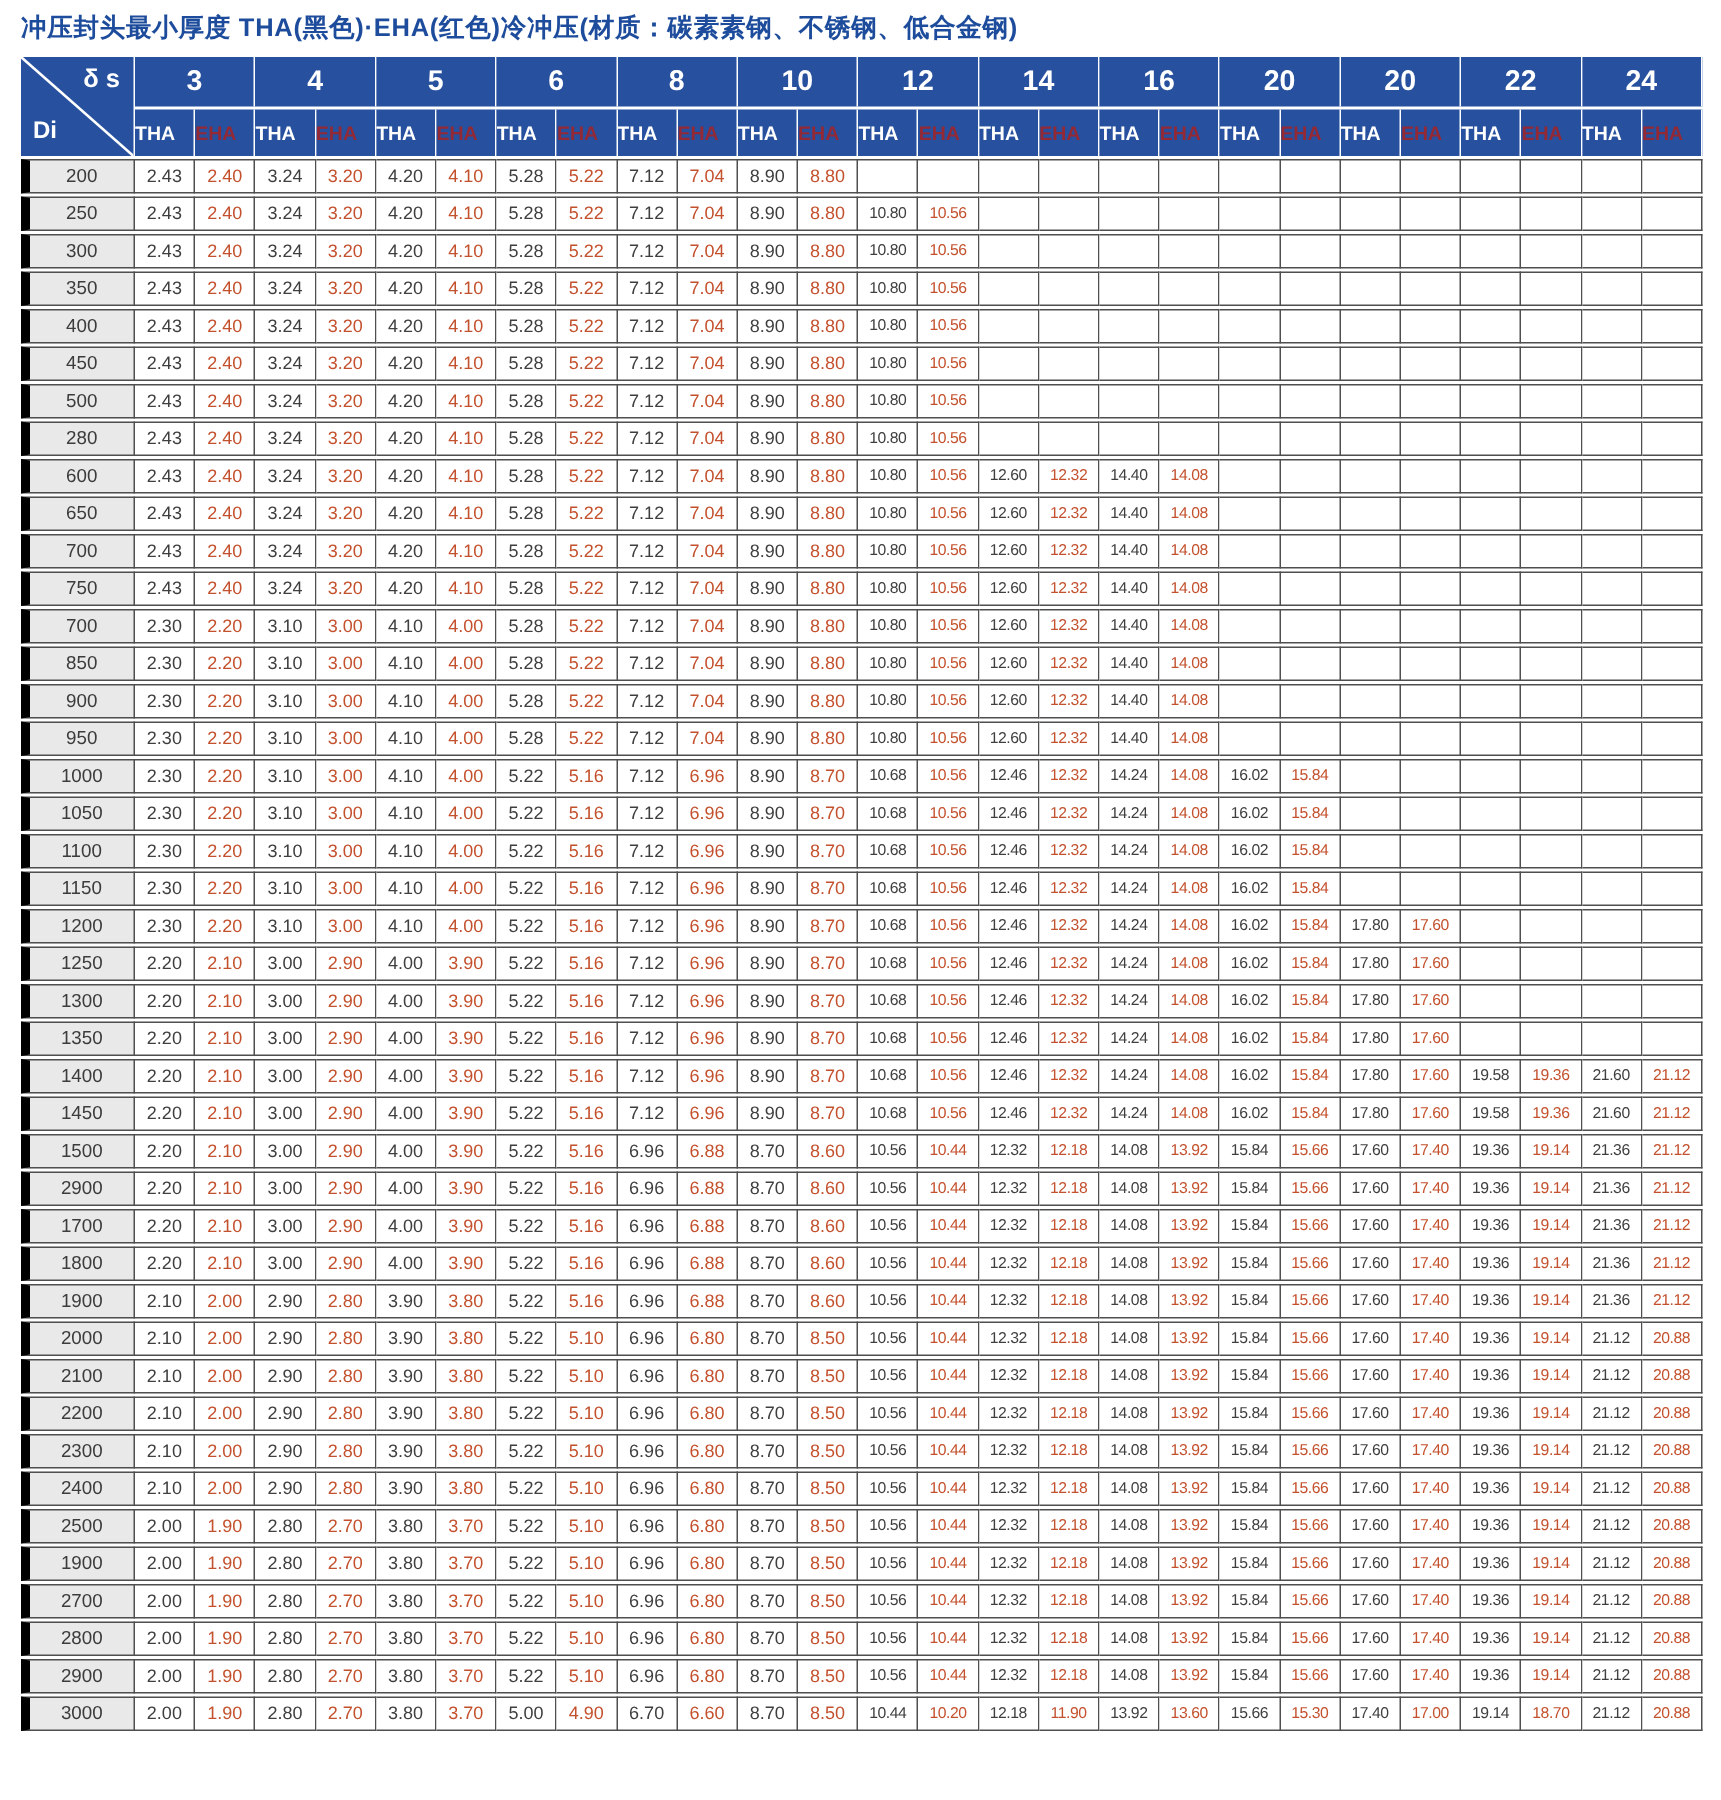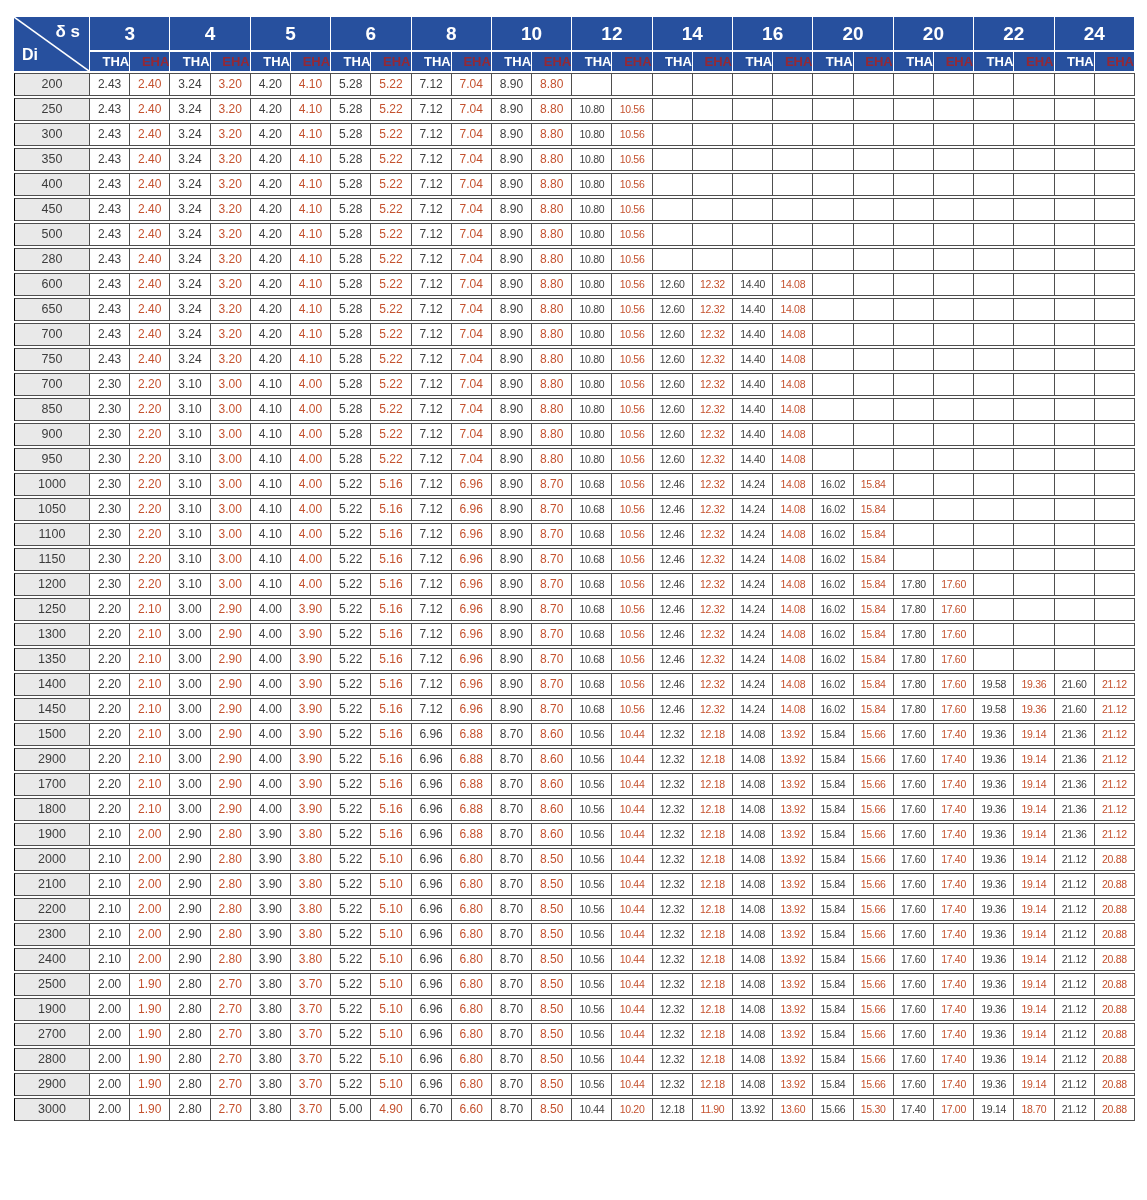--- a/index.html
+++ b/index.html
@@ -24,21 +24,21 @@
     table-layout:fixed; width:1121px; margin-top:7px;
   }
   col.di-col { width:76px; }
 
   
   thead th { background:#27509e; padding:0; font-weight:bold; }
   th.size-th {
     color:#ffffff; font-size:19px; height:33px;
     border-right:1px solid #ffffff; text-align:center;
   }
-  th.sub-th { font-size:13px; height:19px; border-right:1px solid #ffffff; text-align:right; }
+  th.sub-th { font-size:13px; height:31px; border-right:1px solid #ffffff; text-align:left; }
   th.sub-th.tha { color:#ffffff; }
   th.sub-th.eha { color:#942936; }
 
   th.corner { position:relative; border-right:1px solid #ffffff;margin-top:36px; }
   th.corner svg { position:absolute; left:0; top:0; width:100%; height:100%; }
   th.corner .c-top {
     position:absolute; top:5px; right:9px;
     color:#ffffff; font-size:17px; font-weight:bold;
   }
   th.corner .c-bot {
@@ -47,31 +47,32 @@
   }
 
   
   tbody td {
     border:1px solid #4f4f4f; border-left:none;
     height:21px; padding:0; text-align:center;
     font-size:12px; line-height:21px; white-space:nowrap;
     background:#ffffff;
   }
   tbody td.di {
-    background:#e9e9e9; border-left:1px solid #000000;
+    background:#e9e9e9; border-left:6px solid #000000;
     color:#3c3c3c; font-size:12.5px;
   }
   tbody td.tha { color:#3f3f3f; }
   tbody td.eha { color:#c4512e; }
   tbody td.narrow { font-size:10.5px; letter-spacing:-0.3px; }
 </style>
 </head>
 <body>
 
 <div class="page">
+  <div class="title">冲压封头最小厚度  THA(黑色)·EHA(红色)冷冲压(材质：碳素素钢、不锈钢、低合金钢)</div>
   <table class="min-thk">
     <colgroup>
         <col class="di-col">
         <col>
         <col>
         <col>
         <col>
         <col>
         <col>
         <col>

